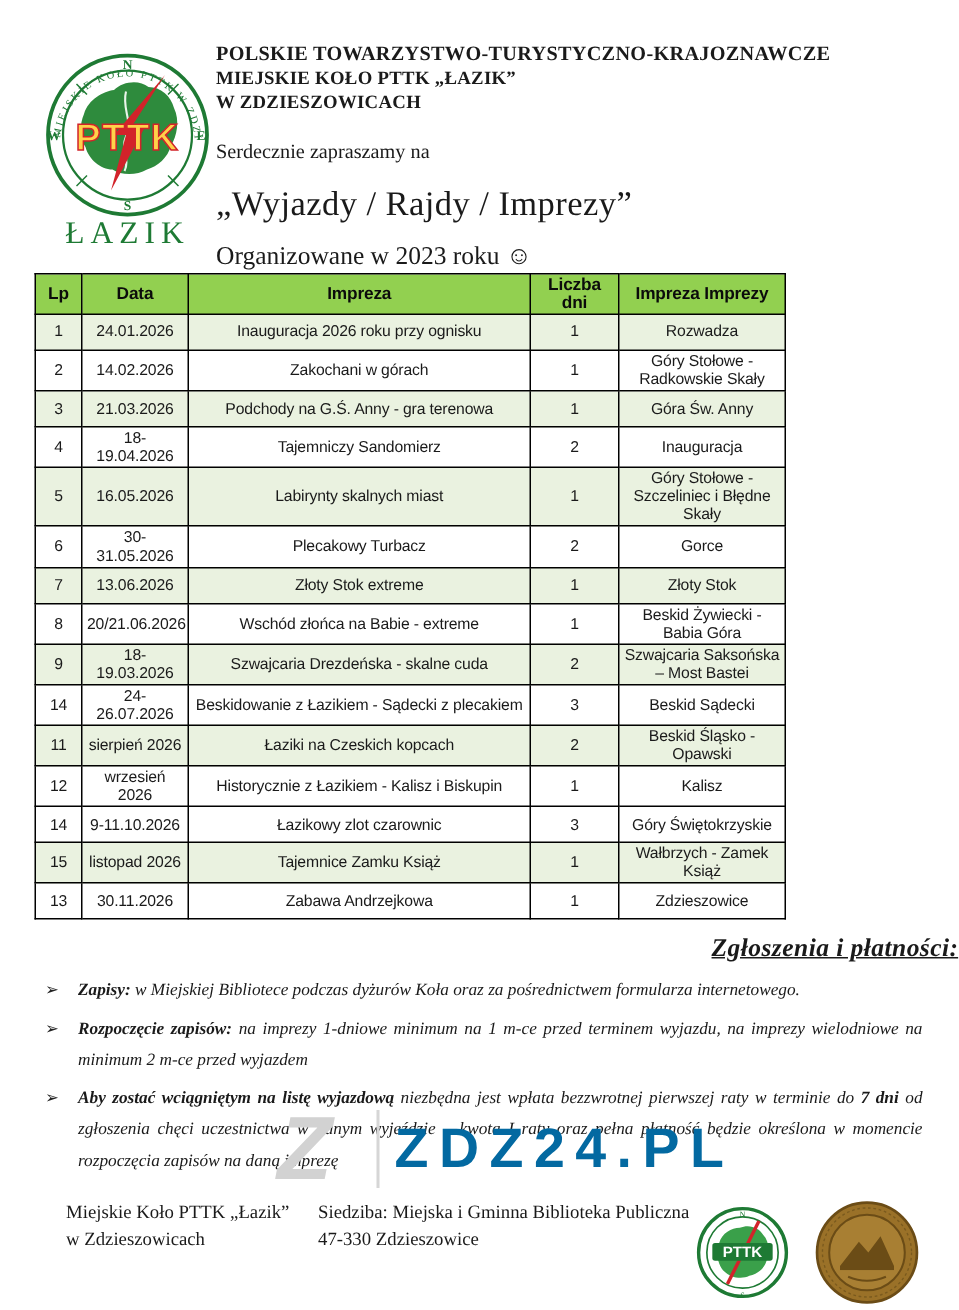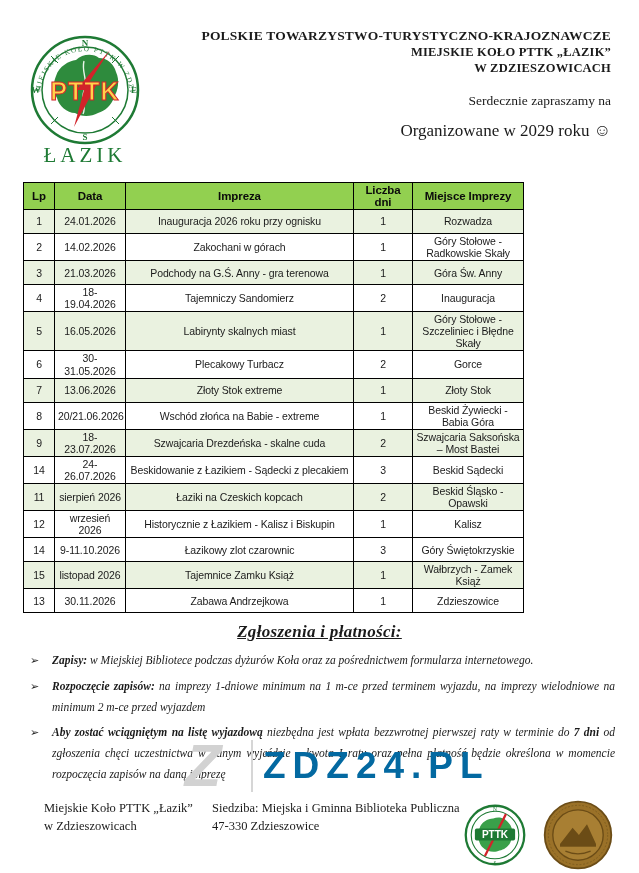--- a/index.html
+++ b/index.html
@@ -3,36 +3,36 @@
 <meta charset="utf-8">
 <style>
   html,body{margin:0;padding:0;background:#fff;}
   .page{
     position:relative;width:639px;height:873px;background:#ffffff;overflow:hidden;
     font-family:"Liberation Serif", serif;color:#1a1a1a;
   }
   
   .header{display:flex;align-items:flex-start;padding:24px 10px 0 26px;height:148px;}
   .logo-wrap{width:118px;height:142px;flex:0 0 auto;}
-  .header-text{flex:1;text-align:right;padding-right:18px;}
+  .header-text{flex:1;text-align:left;padding-right:18px;}
   .org-line1{font-size:13.5px;font-weight:600;letter-spacing:.2px;margin-top:4px;}
   .org-line2,.org-line3{font-size:12.5px;font-weight:600;letter-spacing:.2px;margin-top:1px;}
   .invite{font-size:13.5px;margin-top:17px;}
   .main-title{font-size:23px;font-weight:500;margin-top:14px;letter-spacing:.3px;}
   .subtitle{font-size:17px;margin-top:12px;}
   
   .events{border-collapse:collapse;table-layout:fixed;width:501px;margin:10px 23px 0 23px;
           font-family:"Liberation Sans", sans-serif;}
   .events th,.events td{border:1.5px solid #000;text-align:center;vertical-align:middle;
           padding:1px 3px;letter-spacing:-.1px;}
   .events th{background:#92d050;font-size:11.5px;font-weight:bold;height:23px;color:#0b0b0b;}
   .events td{font-size:10.5px;height:21px;line-height:1.15;}
   .events tr.alt td{background:#eaf2e0;}
   
-  .signup-heading{text-align:center;font-size:17px;font-style:italic;font-weight:600;
+  .signup-heading{text-align:right;font-size:17px;font-style:italic;font-weight:600;
           text-decoration:underline;margin-top:9px;letter-spacing:.3px;}
   .bullets{margin:8px 24px 0 30px;}
   .bullet{display:flex;font-size:11.5px;font-style:italic;line-height:1.8;margin-bottom:5px;
           text-align:justify;}
   .bullet .marker{flex:0 0 22px;font-style:normal;font-size:11px;padding-top:1px;color:#222;}
   .bullet .content{flex:1;}
   .seg-bold{font-weight:bold;}
   
   .footer{display:flex;margin:14px 18px 0 44px;align-items:flex-start;}
   .footer-left{width:168px;font-size:12.5px;line-height:1.45;}
@@ -76,39 +76,40 @@
         <polygon points="84,26 62,60 71,60 48,103 58,66 50,66" fill="#d2232a"></polygon>
         <text x="59" y="76" text-anchor="middle" font-size="25" font-weight="bold" fill="#ffd24a" stroke="#d2232a" stroke-width="1" letter-spacing="1" font-family="Liberation Sans, sans-serif">PTTK</text>
         <text x="59" y="138" text-anchor="middle" font-size="21" fill="#1e7a34" letter-spacing="4" font-family="Liberation Serif, serif">ŁAZIK</text>
       </svg>
     </div>
     <div class="header-text">
       <div class="org-line1">POLSKIE TOWARZYSTWO-TURYSTYCZNO-KRAJOZNAWCZE</div>
       <div class="org-line2">MIEJSKIE KOŁO PTTK „ŁAZIK”</div>
       <div class="org-line3">W ZDZIESZOWICACH</div>
       <div class="invite">Serdecznie zapraszamy na</div>
-      <div class="subtitle">Organizowane w 2029 roku ☺</div>
+      <div class="main-title">„Wyjazdy / Rajdy / Imprezy”</div>
+      <div class="subtitle">Organizowane w 2023 roku ☺</div>
     </div>
   </div>
 
   <table class="events">
     <colgroup>
       <col style="width:31px">
         <col style="width:71px">
         <col style="width:228px">
       <col style="width:59px">
         <col>
     </colgroup>
     <thead>
       <tr>
           <th>Lp</th>
           <th>Data</th>
           <th>Impreza</th>
           <th>Liczba dni</th>
-          <th>Miejsce Imprezy</th>
+          <th>Impreza Imprezy</th>
         </tr>
     </thead>
     <tbody>
         <tr class="alt">
           <td>1</td>
           <td>24.01.2026</td>
           <td>Inauguracja 2026 roku przy ognisku</td>
           <td>1</td>
           <td>Rozwadza</td>
         </tr>
@@ -156,21 +157,21 @@
         </tr>
         <tr>
           <td>8</td>
           <td>20/21.06.2026</td>
           <td>Wschód złońca na Babie - extreme</td>
           <td>1</td>
           <td>Beskid Żywiecki - Babia Góra</td>
         </tr>
         <tr class="alt">
           <td>9</td>
-          <td>18-23.07.2026</td>
+          <td>18-19.03.2026</td>
           <td>Szwajcaria Drezdeńska - skalne cuda</td>
           <td>2</td>
           <td>Szwajcaria Saksońska – Most Bastei</td>
         </tr>
         <tr>
           <td>14</td>
           <td>24-26.07.2026</td>
           <td>Beskidowanie z Łazikiem - Sądecki z plecakiem</td>
           <td>3</td>
           <td>Beskid Sądecki</td>

